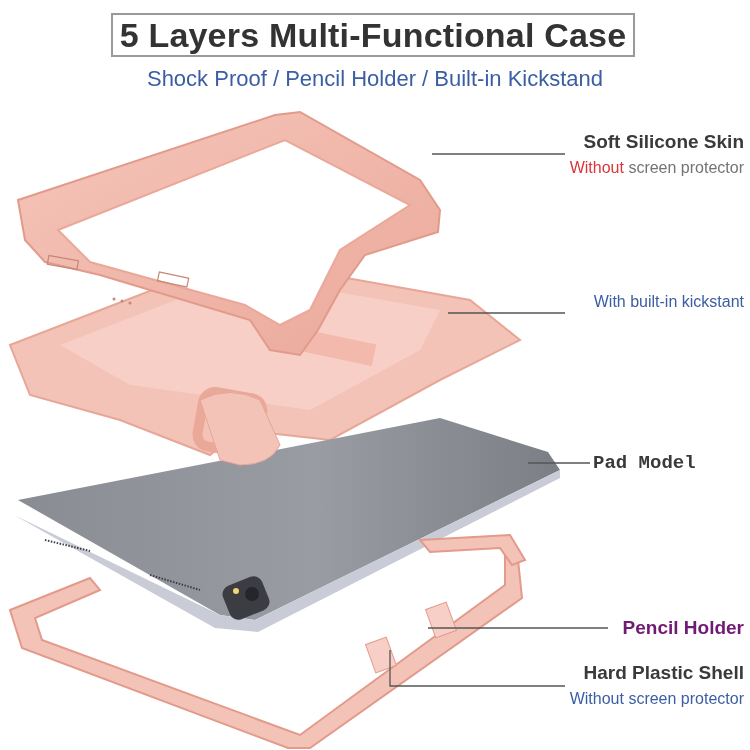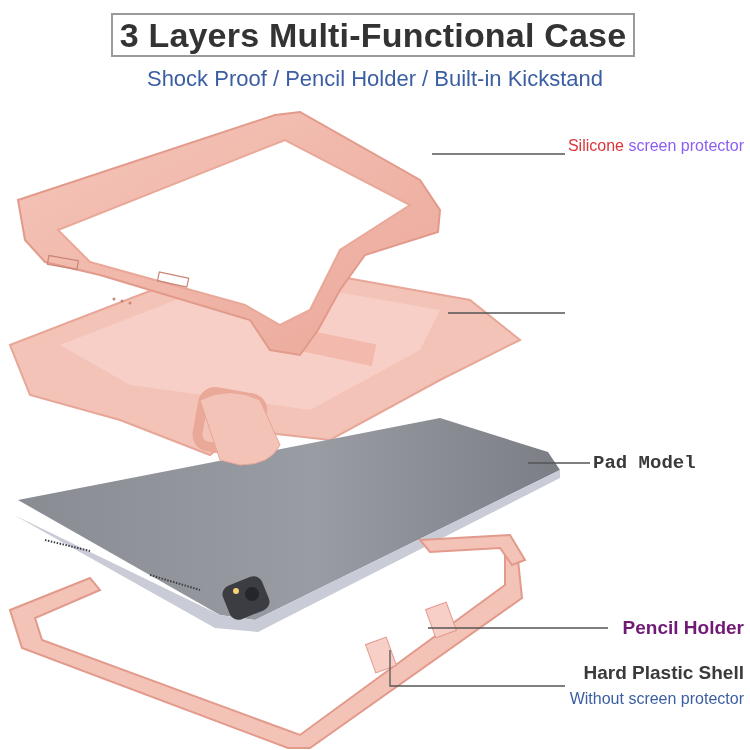--- a/index.html
+++ b/index.html
@@ -9,29 +9,29 @@
                border: 2px solid #9a9a9a; box-sizing: border-box;
                display: flex; align-items: center; justify-content: center; }
   .title { font-size: 34px; font-weight: bold; color: #333333; letter-spacing: 0.2px; }
   .subtitle { position: absolute; left: 0; width: 750px; top: 66px; text-align: center;
               font-size: 22px; color: #3b5ea3; }
   .art { position: absolute; left: 0; top: 0; width: 750px; height: 750px; }
   .label { position: absolute; right: 6px; text-align: right; }
   .label .main { font-size: 19px; font-weight: bold; color: #3a3a3a; display: block; }
   .label .sub { font-size: 16px; color: #3b5ea3; display: block; margin-top: 6px; }
   .label .sub .hl { color: #d9353a; }
-  .label .sub .rest { color: #8b5cf6; }
+  .label .sub .rest { color: #737373; }
   .pad-label { position: absolute; left: 593px; top: 452px; font-size: 19px; font-weight: bold; color: #3a3a3a; font-family: Liberation Mono, monospace; }
   .pencil-label { position: absolute; right: 6px; top: 617px; font-size: 19px; font-weight: bold; color: #701a75; }
 </style>
 </head>
 <body>
 
 <div class="title-box">
-  <span class="title">3 Layers Multi-Functional Case</span>
+  <span class="title">5 Layers Multi-Functional Case</span>
 </div>
 <div class="subtitle">Shock Proof / Pencil Holder / Built-in Kickstand</div>
 
 <svg class="art" viewBox="0 0 750 750" xmlns="http://www.w3.org/2000/svg">
   <defs>
     <linearGradient id="tabletGrad" x1="0" y1="0" x2="1" y2="0">
       <stop offset="0" stop-color="#8a8c94"></stop>
       <stop offset="0.55" stop-color="#9a9ca4"></stop>
       <stop offset="1" stop-color="#7c7e86"></stop>
     </linearGradient>
@@ -81,24 +81,26 @@
   <g stroke="#555555" stroke-width="1.3" fill="none">
     <line x1="432" y1="154" x2="565" y2="154"></line>
     <line x1="448" y1="313" x2="565" y2="313"></line>
     <line x1="528" y1="463" x2="590" y2="463"></line>
     <line x1="428" y1="628" x2="608" y2="628"></line>
     <polyline points="390,650 390,686 565,686"></polyline>
   </g>
 </svg>
 
 <div class="label" style="top:131px;">
-  <span class="sub"><span class="hl">Silicone</span><span class="rest"> screen protector</span></span>
+  <span class="main">Soft Silicone Skin</span>
+  <span class="sub"><span class="hl">Without</span><span class="rest"> screen protector</span></span>
 </div>
 
 <div class="label" style="top:287px;">
+  <span class="sub">With built-in kickstant</span>
 </div>
 
 <div class="pad-label">Pad Model</div>
 
 <div class="pencil-label">Pencil Holder</div>
 
 <div class="label" style="top:662px;">
   <span class="main">Hard Plastic Shell</span>
   <span class="sub">Without screen protector</span>
 </div>

